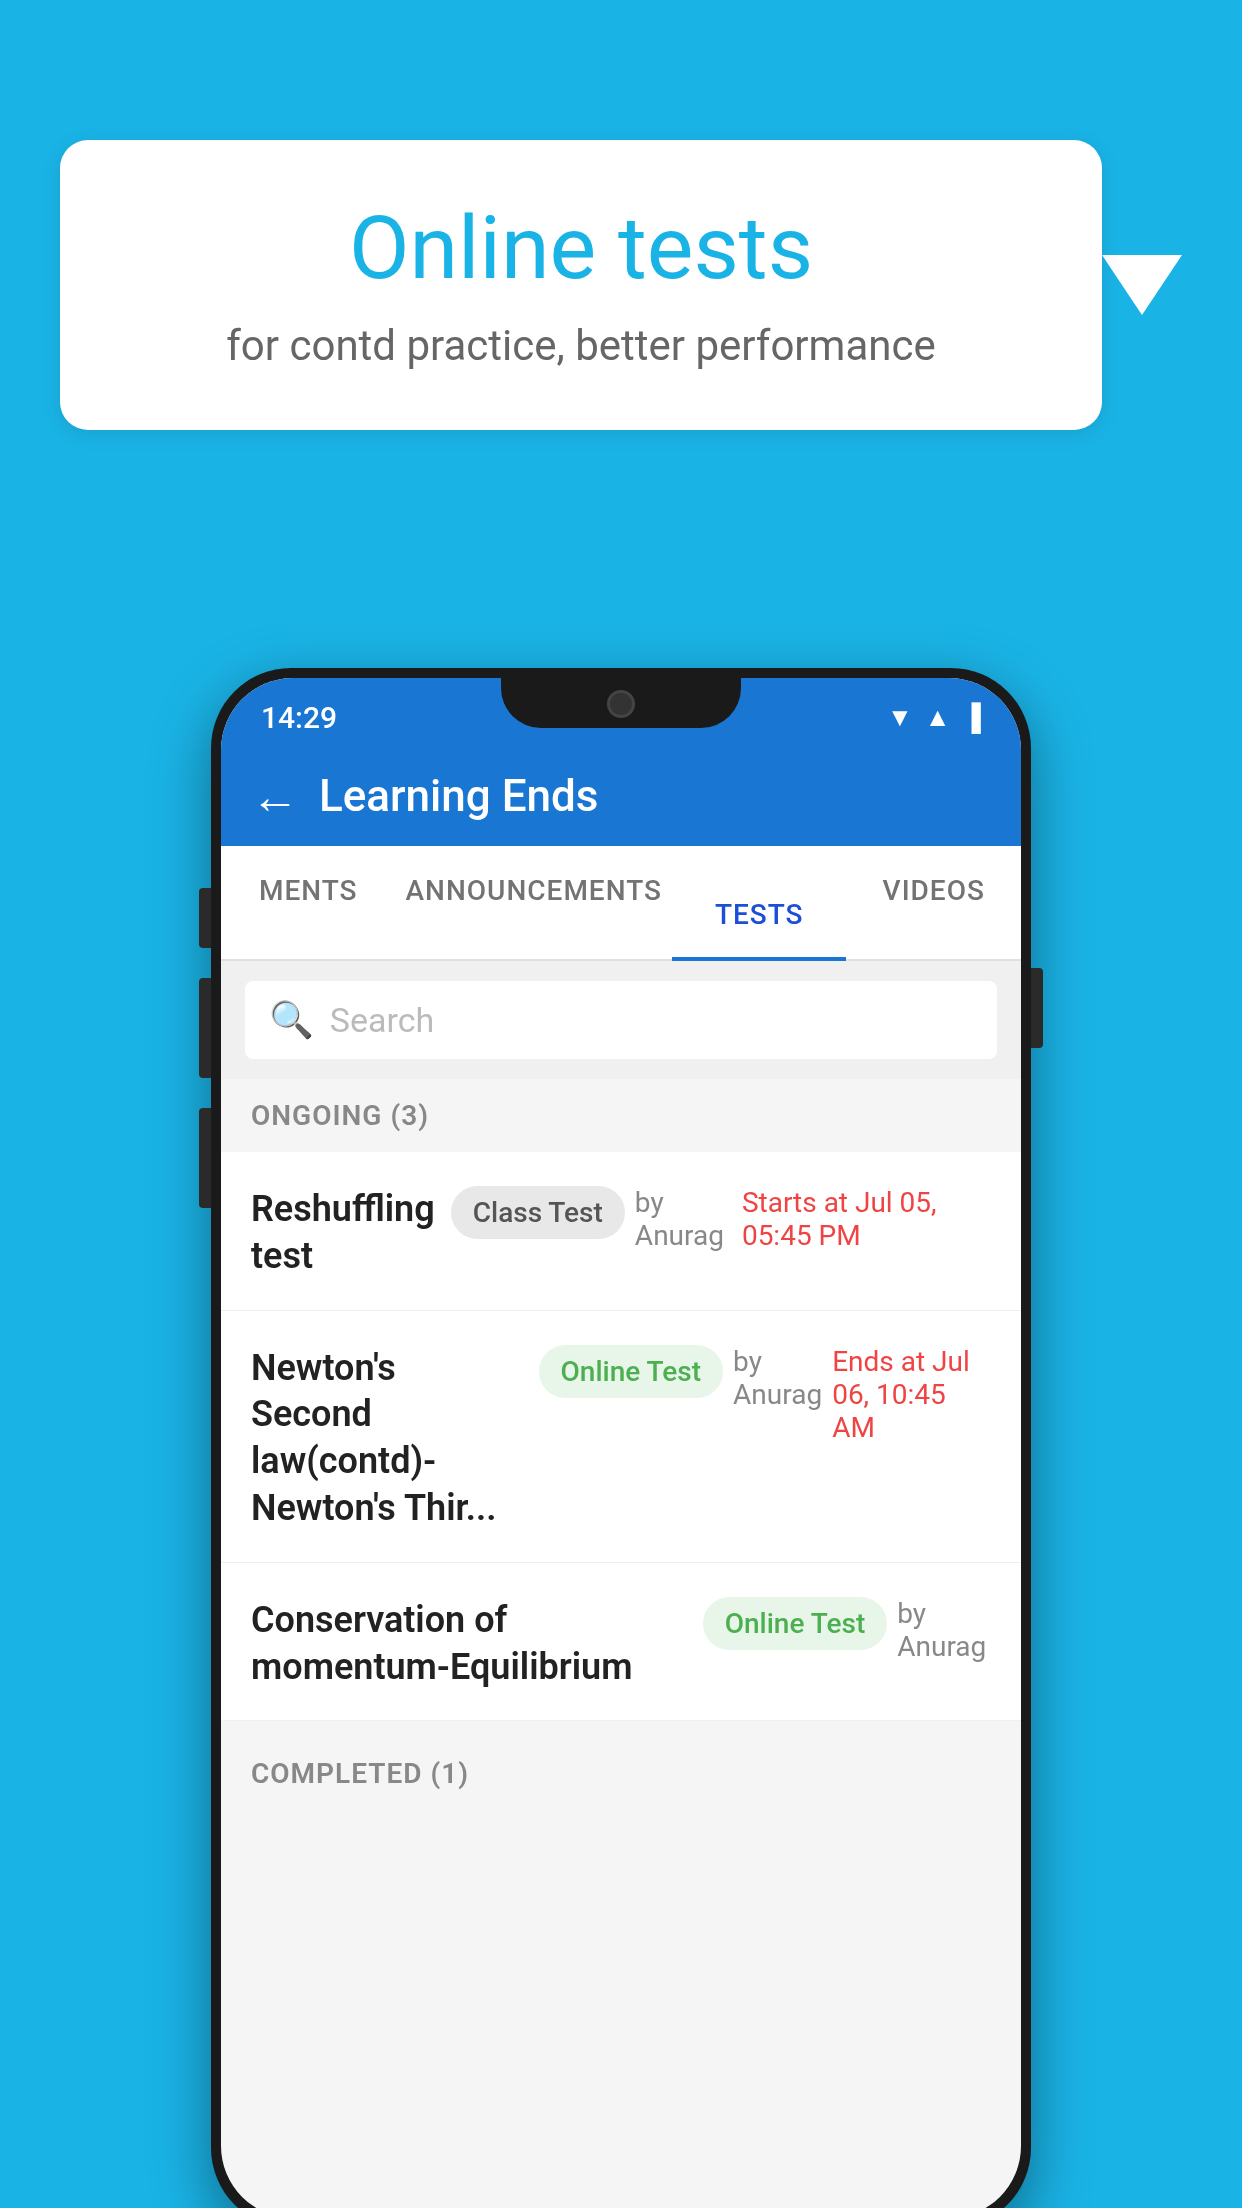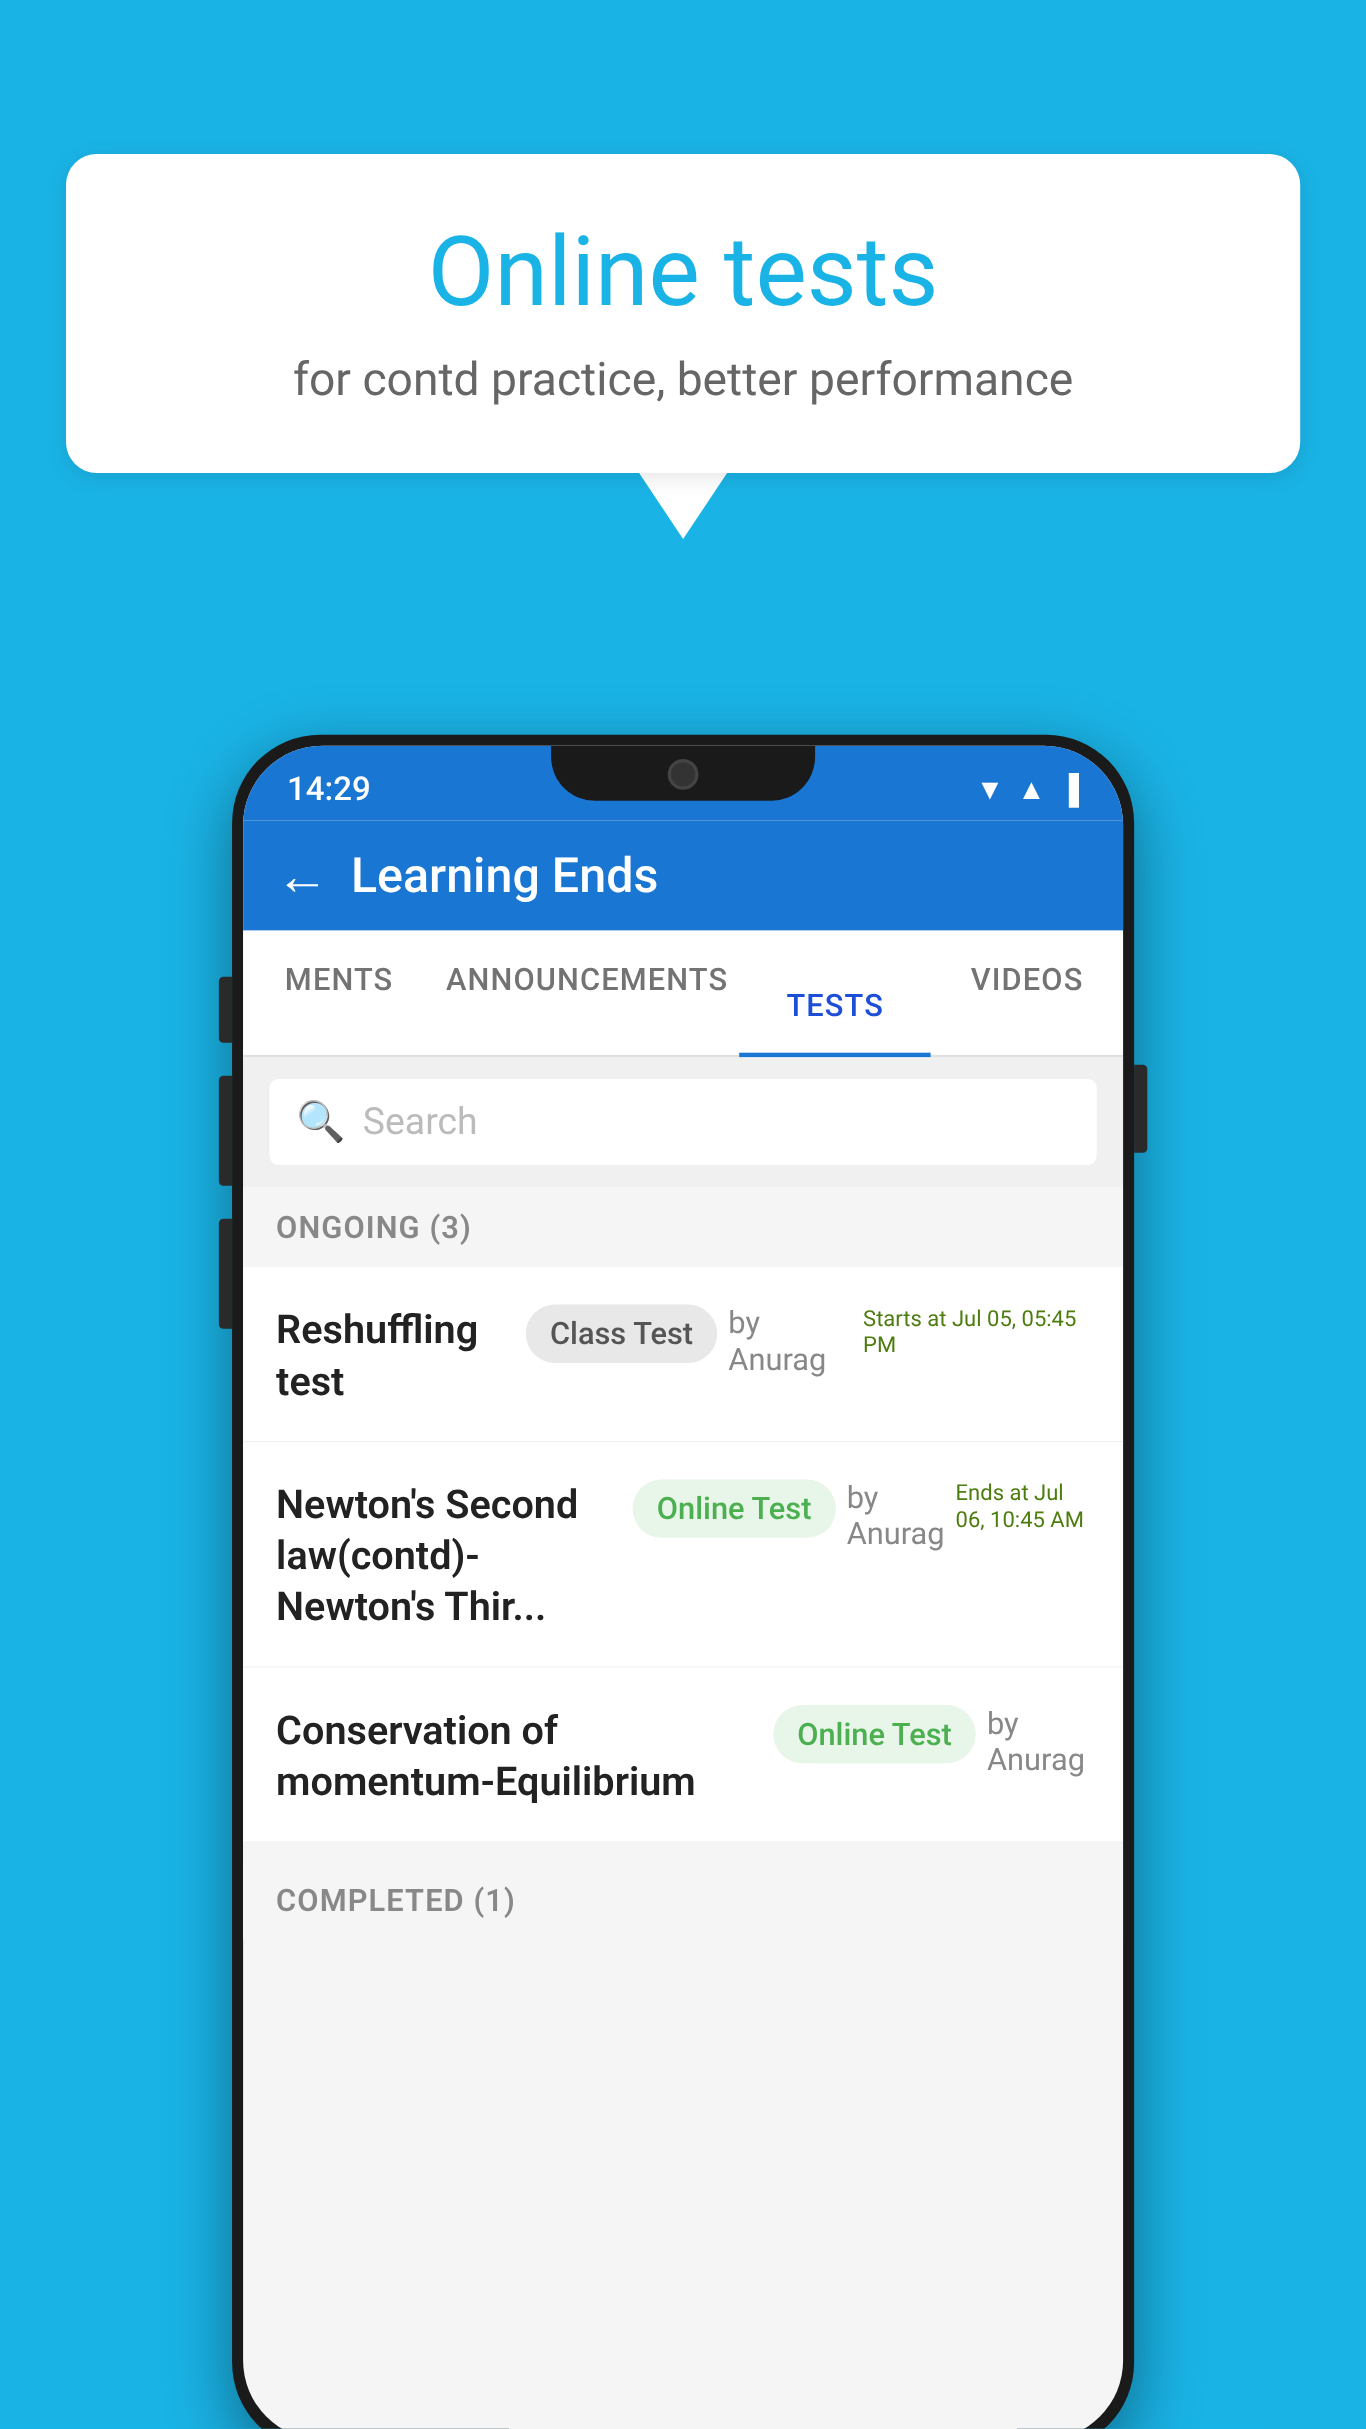--- a/index.html
+++ b/index.html
@@ -14,21 +14,21 @@
       position: relative;
     }
 
     
     .speech-bubble-container {
       position: absolute;
       top: 140px;
       left: 60px;
       right: 60px;
       display: flex;
-      flex-direction: column;
+      flex-direction: row;
       align-items: center;
     }
 
     .speech-bubble {
       background: white;
       border-radius: 28px;
       padding: 60px 80px;
       width: 100%;
       text-align: center;
       box-shadow: 0 4px 20px rgba(0,0,0,0.1);
@@ -269,22 +269,22 @@
       background: #e8f5e9;
       color: #4caf50;
     }
 
     .test-author {
       font-size: 28px;
       color: #888;
     }
 
     .test-date {
-      font-size: 20px;
-      color: #4d7c0f;
+      font-size: 28px;
+      color: #ef4444;
     }
 
     .content-area {
       flex: 1;
       overflow: hidden;
       background: #f5f5f5;
     }
 
     .phone-side-buttons {
       position: absolute;

